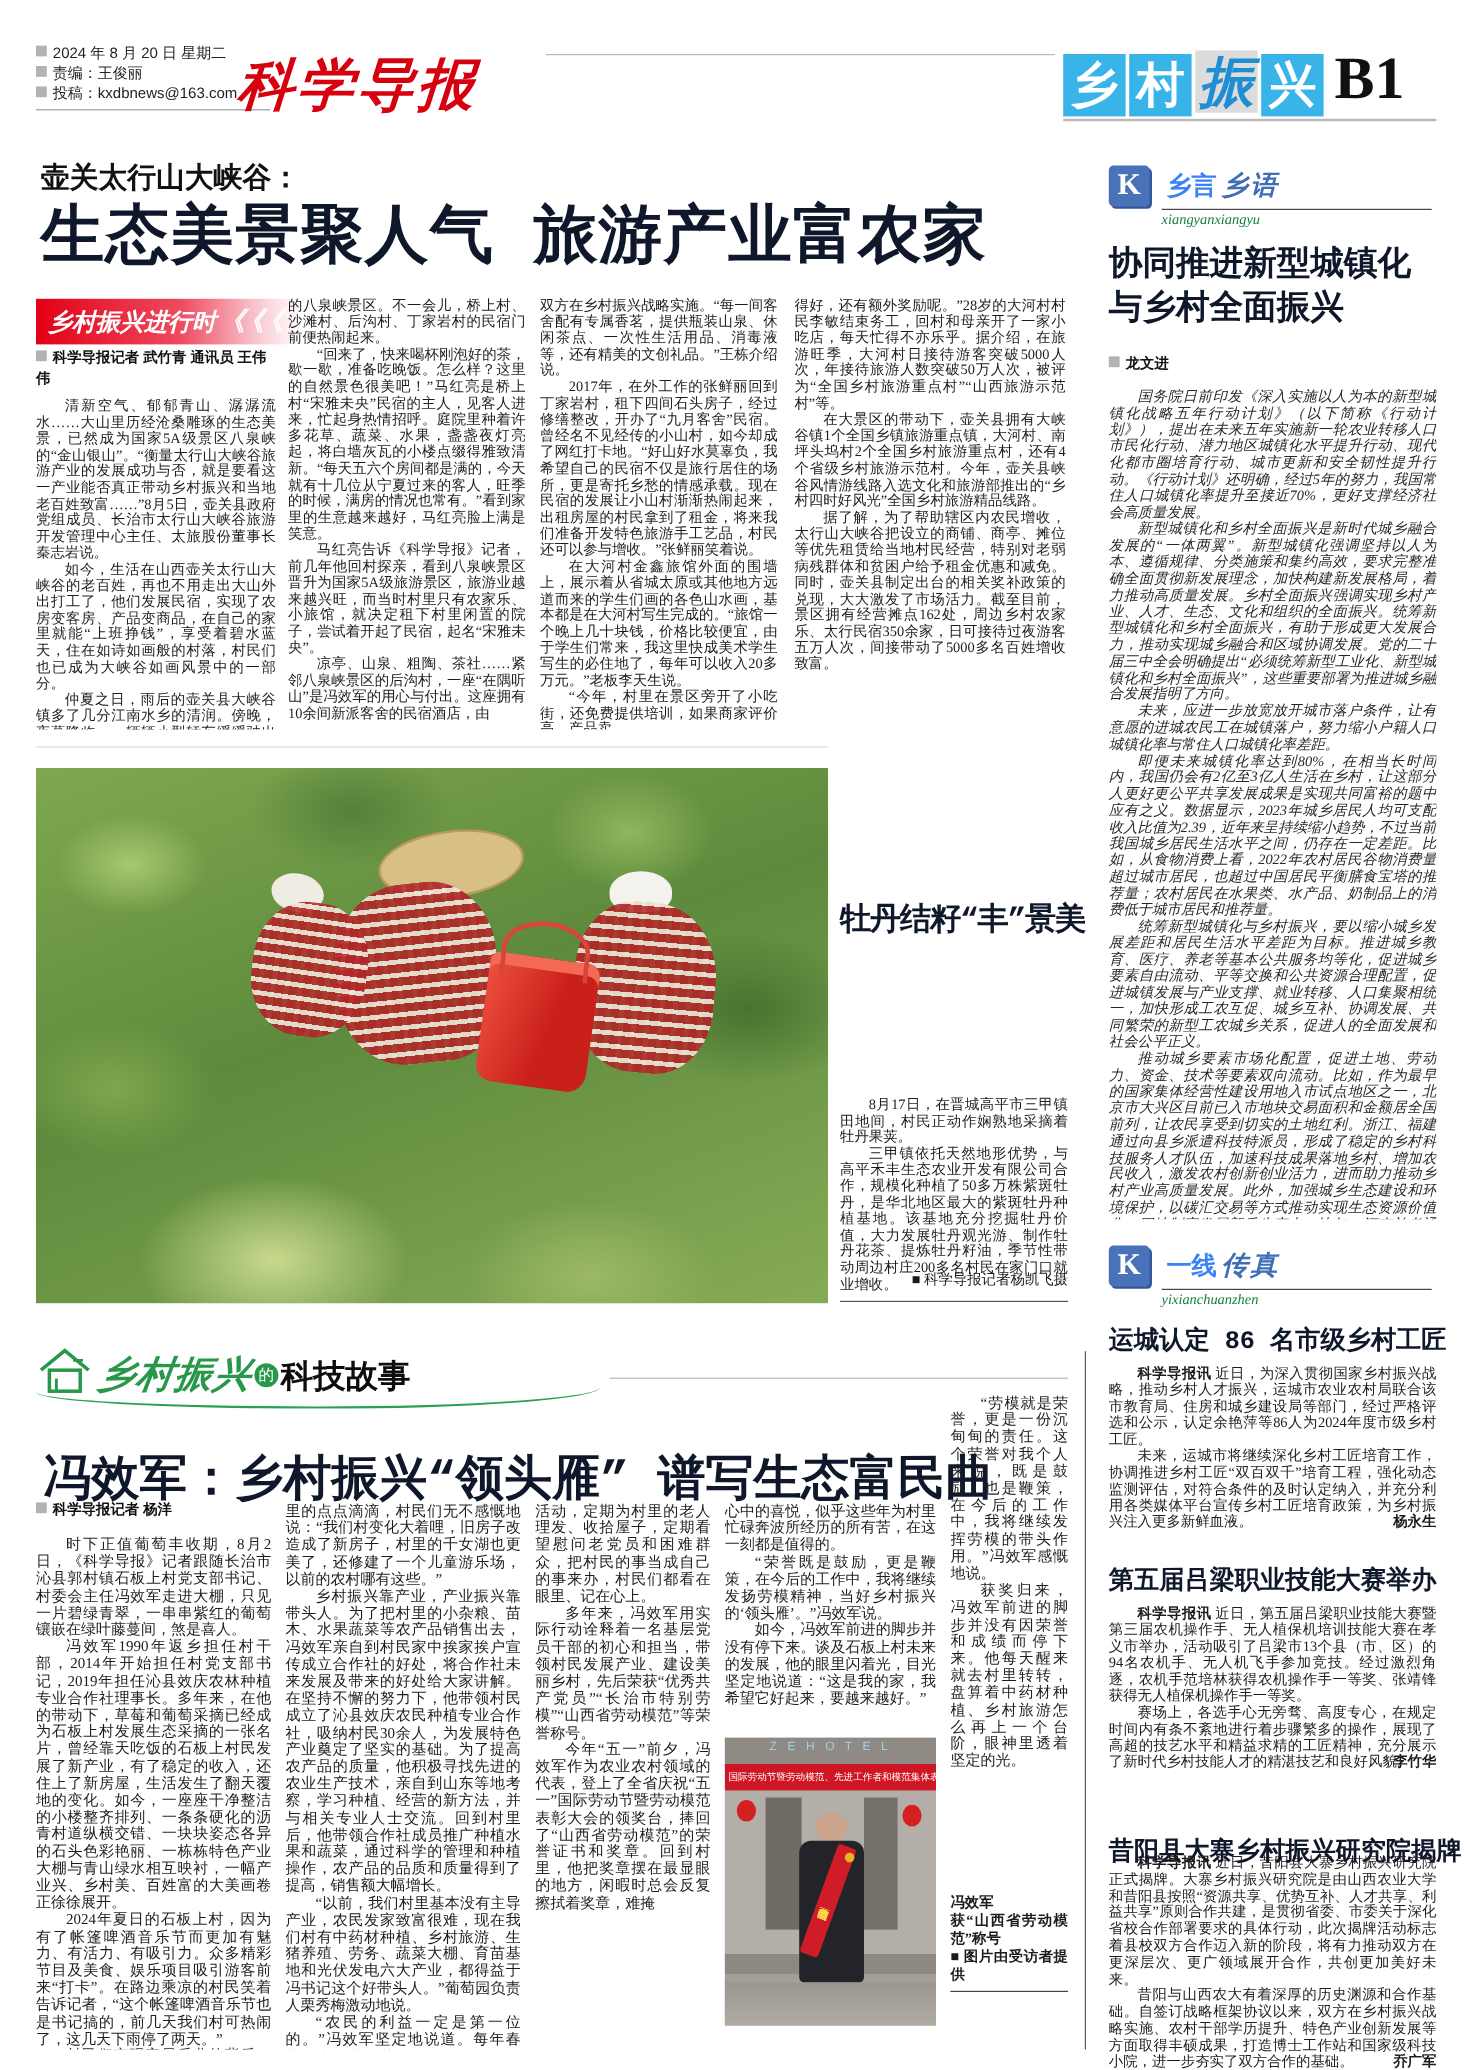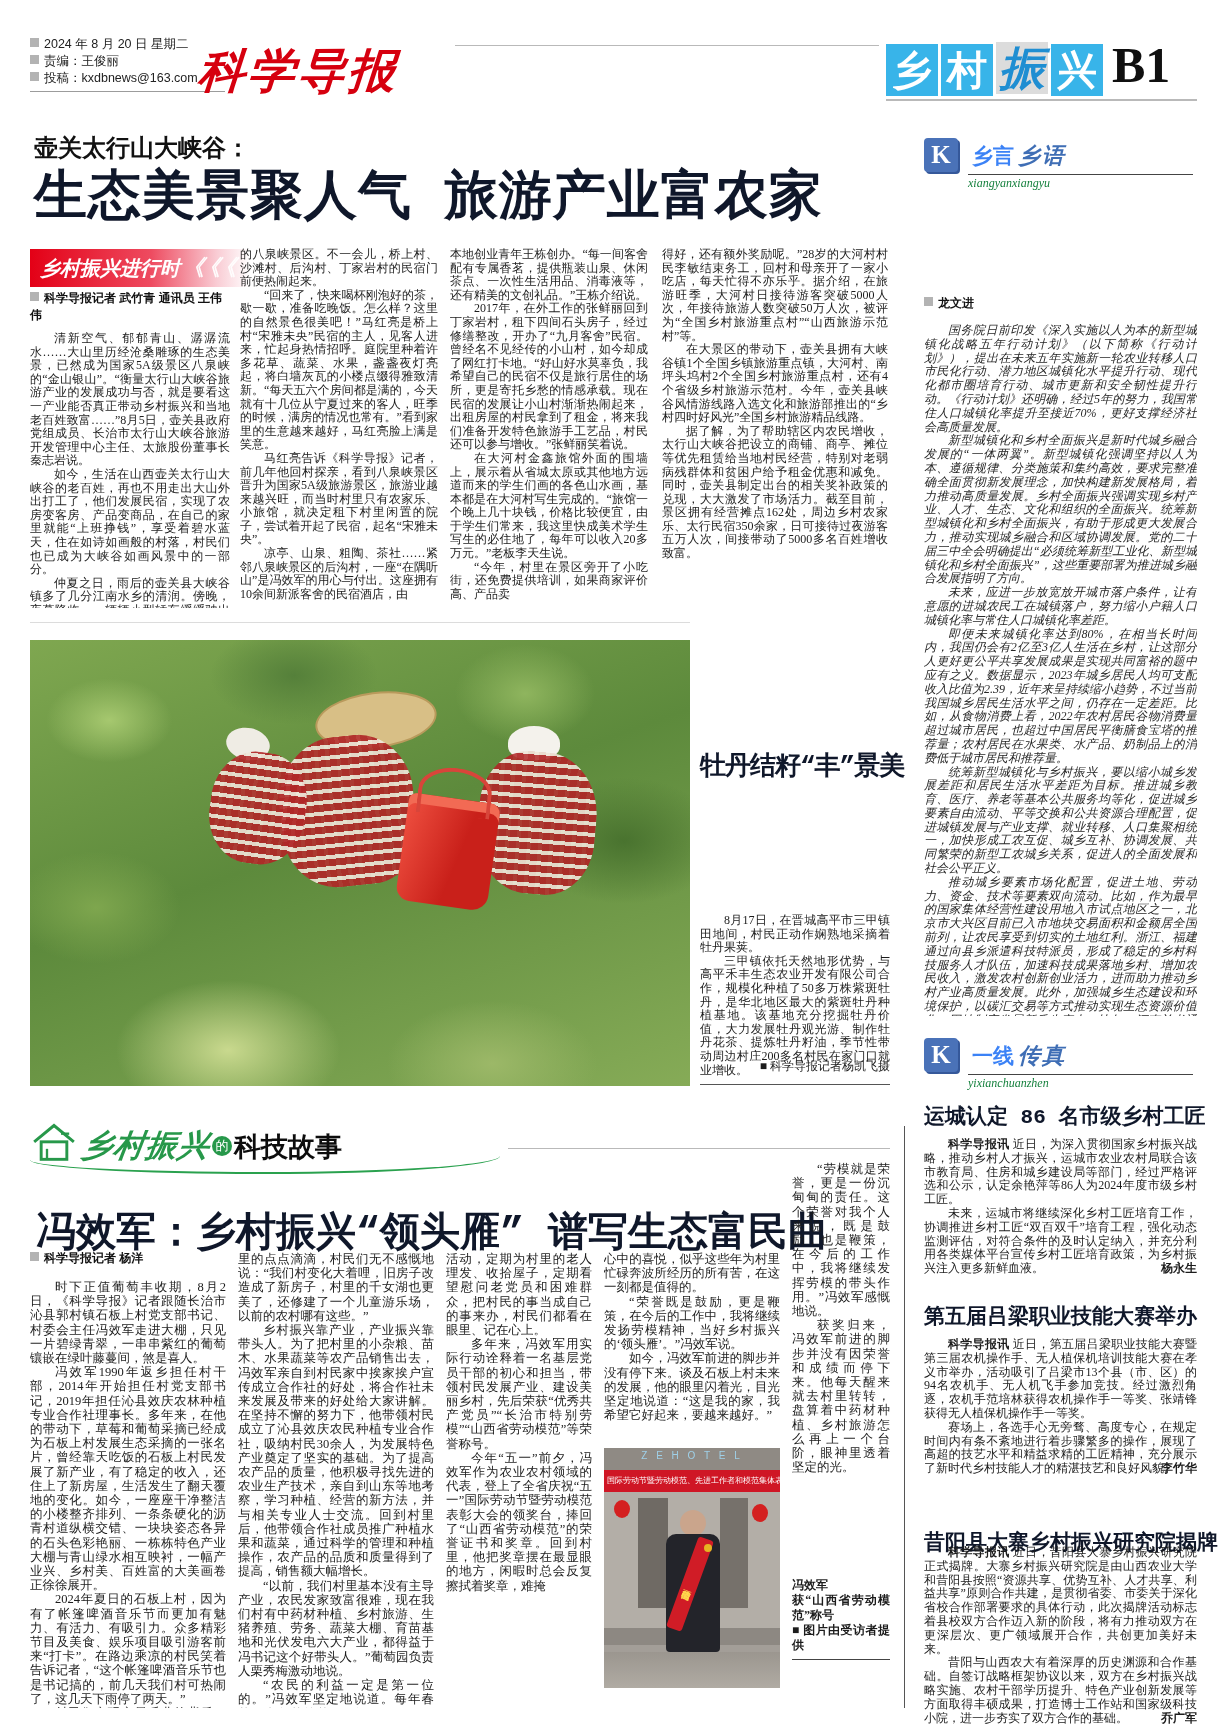--- a/index.html
+++ b/index.html
@@ -109,21 +109,21 @@
       <p>如今，生活在山西壶关太行山大峡谷的老百姓，再也不用走出大山外出打工了，他们发展民宿，实现了农房变客房、产品变商品，在自己的家里就能“上班挣钱”，享受着碧水蓝天，住在如诗如画般的村落，村民们也已成为大峡谷如画风景中的一部分。</p>
       <p>仲夏之日，雨后的壶关县大峡谷镇多了几分江南水乡的清润。傍晚，夜幕降临，一辆辆小型轿车缓缓驶出太行山深处</p>
     </div>
   <div class="abs news cont" style="left:240px;top:248px;width:198px;height:360px;">
       <p>的八泉峡景区。不一会儿，桥上村、沙滩村、后沟村、丁家岩村的民宿门前便热闹起来。</p>
       <p>“回来了，快来喝杯刚泡好的茶，歇一歇，准备吃晚饭。怎么样？这里的自然景色很美吧！”马红亮是桥上村“宋雅未央”民宿的主人，见客人进来，忙起身热情招呼。庭院里种着许多花草、蔬菜、水果，盏盏夜灯亮起，将白墙灰瓦的小楼点缀得雅致清新。“每天五六个房间都是满的，今天就有十几位从宁夏过来的客人，旺季的时候，满房的情况也常有。”看到家里的生意越来越好，马红亮脸上满是笑意。</p>
       <p>马红亮告诉《科学导报》记者，前几年他回村探亲，看到八泉峡景区晋升为国家5A级旅游景区，旅游业越来越兴旺，而当时村里只有农家乐、小旅馆，就决定租下村里闲置的院子，尝试着开起了民宿，起名“宋雅未央”。</p>
       <p>凉亭、山泉、粗陶、茶社……紧邻八泉峡景区的后沟村，一座“在隅听山”是冯效军的用心与付出。这座拥有10余间新派客舍的民宿酒店，由</p>
     </div>
   <div class="abs news cont" style="left:450px;top:248px;width:198px;height:360px;">
-      <p>本地创业青年王栋创办。“每一间客舍配有专属香茗，提供瓶装山泉、休闲茶点、一次性生活用品、消毒液等，还有精美的文创礼品。”王栋介绍说。</p>
+      <p>双方在乡村振兴战略实施。“每一间客舍配有专属香茗，提供瓶装山泉、休闲茶点、一次性生活用品、消毒液等，还有精美的文创礼品。”王栋介绍说。</p>
       <p>2017年，在外工作的张鲜丽回到丁家岩村，租下四间石头房子，经过修缮整改，开办了“九月客舍”民宿。曾经名不见经传的小山村，如今却成了网红打卡地。“好山好水莫辜负，我希望自己的民宿不仅是旅行居住的场所，更是寄托乡愁的情感承载。现在民宿的发展让小山村渐渐热闹起来，出租房屋的村民拿到了租金，将来我们准备开发特色旅游手工艺品，村民还可以参与增收。”张鲜丽笑着说。</p>
       <p>在大河村金鑫旅馆外面的围墙上，展示着从省城太原或其他地方远道而来的学生们画的各色山水画，基本都是在大河村写生完成的。“旅馆一个晚上几十块钱，价格比较便宜，由于学生们常来，我这里快成美术学生写生的必住地了，每年可以收入20多万元。”老板李天生说。</p>
       <p>“今年，村里在景区旁开了小吃街，还免费提供培训，如果商家评价高、产品卖</p>
     </div>
   <div class="abs news cont" style="left:662px;top:248px;width:226px;height:360px;">
       <p>得好，还有额外奖励呢。”28岁的大河村村民李敏结束务工，回村和母亲开了一家小吃店，每天忙得不亦乐乎。据介绍，在旅游旺季，大河村日接待游客突破5000人次，年接待旅游人数突破50万人次，被评为“全国乡村旅游重点村”“山西旅游示范村”等。</p>
       <p>在大景区的带动下，壶关县拥有大峡谷镇1个全国乡镇旅游重点镇，大河村、南坪头坞村2个全国乡村旅游重点村，还有4个省级乡村旅游示范村。今年，壶关县峡谷风情游线路入选文化和旅游部推出的“乡村四时好风光”全国乡村旅游精品线路。</p>
       <p>据了解，为了帮助辖区内农民增收，太行山大峡谷把设立的商铺、商亭、摊位等优先租赁给当地村民经营，特别对老弱病残群体和贫困户给予租金优惠和减免。同时，壶关县制定出台的相关奖补政策的兑现，大大激发了市场活力。截至目前，景区拥有经营摊点162处，周边乡村农家乐、太行民宿350余家，日可接待过夜游客五万人次，间接带动了5000多名百姓增收致富。</p>
     </div>
   <div class="abs rule" style="left:30px;top:622px;width:660px;height:1px;opacity:.5;"></div>
@@ -146,20 +146,24 @@
     </div>
   <div class="abs credit" style="left:700px;top:1056px;width:190px;">■ 科学导报记者杨凯飞摄</div>
   <div class="abs" style="left:700px;top:1084px;width:190px;height:1px;background:#555;"></div>
 
   <div class="abs" style="left:924px;top:138px;width:273px;">
     <span class="kbox">K</span>
     <span class="colhead-a" style="margin-left:10px;">乡言</span>
     <span class="colhead-b">乡语</span>
     <div style="border-bottom:1px solid #444;width:225px;margin:2px 0 1px 44px;"></div>
     <div class="pinyin" style="margin-left:44px;">xiangyanxiangyu</div>
+  </div>
+  <div class="abs hl sb-head" style="left:924px;top:203px;">
+    <div>协同推进新型城镇化</div>
+    <div>与乡村全面振兴</div>
   </div>
   <div class="abs byline" style="left:924px;top:295px;">
     <span class="sq"></span><span>龙文进</span>
   </div>
   <div class="abs kai" style="left:924px;top:324px;width:273px;height:692px;">
       <p>国务院日前印发《深入实施以人为本的新型城镇化战略五年行动计划》（以下简称《行动计划》），提出在未来五年实施新一轮农业转移人口市民化行动、潜力地区城镇化水平提升行动、现代化都市圈培育行动、城市更新和安全韧性提升行动。《行动计划》还明确，经过5年的努力，我国常住人口城镇化率提升至接近70%，更好支撑经济社会高质量发展。</p>
       <p>新型城镇化和乡村全面振兴是新时代城乡融合发展的“一体两翼”。新型城镇化强调坚持以人为本、遵循规律、分类施策和集约高效，要求完整准确全面贯彻新发展理念，加快构建新发展格局，着力推动高质量发展。乡村全面振兴强调实现乡村产业、人才、生态、文化和组织的全面振兴。统筹新型城镇化和乡村全面振兴，有助于形成更大发展合力，推动实现城乡融合和区域协调发展。党的二十届三中全会明确提出“必须统筹新型工业化、新型城镇化和乡村全面振兴”，这些重要部署为推进城乡融合发展指明了方向。</p>
       <p>未来，应进一步放宽放开城市落户条件，让有意愿的进城农民工在城镇落户，努力缩小户籍人口城镇化率与常住人口城镇化率差距。</p>
       <p>即便未来城镇化率达到80%，在相当长时间内，我国仍会有2亿至3亿人生活在乡村，让这部分人更好更公平共享发展成果是实现共同富裕的题中应有之义。数据显示，2023年城乡居民人均可支配收入比值为2.39，近年来呈持续缩小趋势，不过当前我国城乡居民生活水平之间，仍存在一定差距。比如，从食物消费上看，2022年农村居民谷物消费量超过城市居民，也超过中国居民平衡膳食宝塔的推荐量；农村居民在水果类、水产品、奶制品上的消费低于城市居民和推荐量。</p>
       <p>统筹新型城镇化与乡村振兴，要以缩小城乡发展差距和居民生活水平差距为目标。推进城乡教育、医疗、养老等基本公共服务均等化，促进城乡要素自由流动、平等交换和公共资源合理配置，促进城镇发展与产业支撑、就业转移、人口集聚相统一，加快形成工农互促、城乡互补、协调发展、共同繁荣的新型工农城乡关系，促进人的全面发展和社会公平正义。</p>

